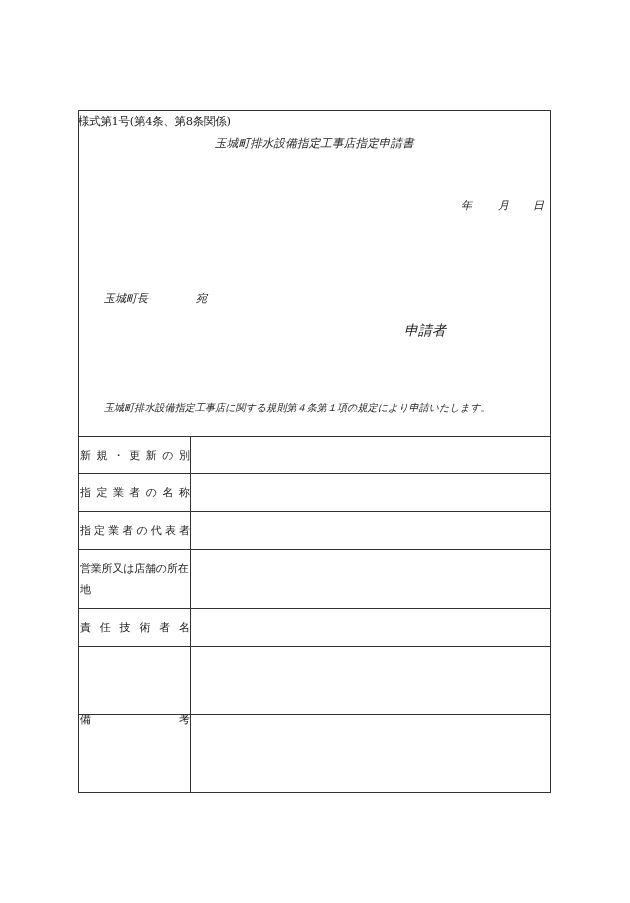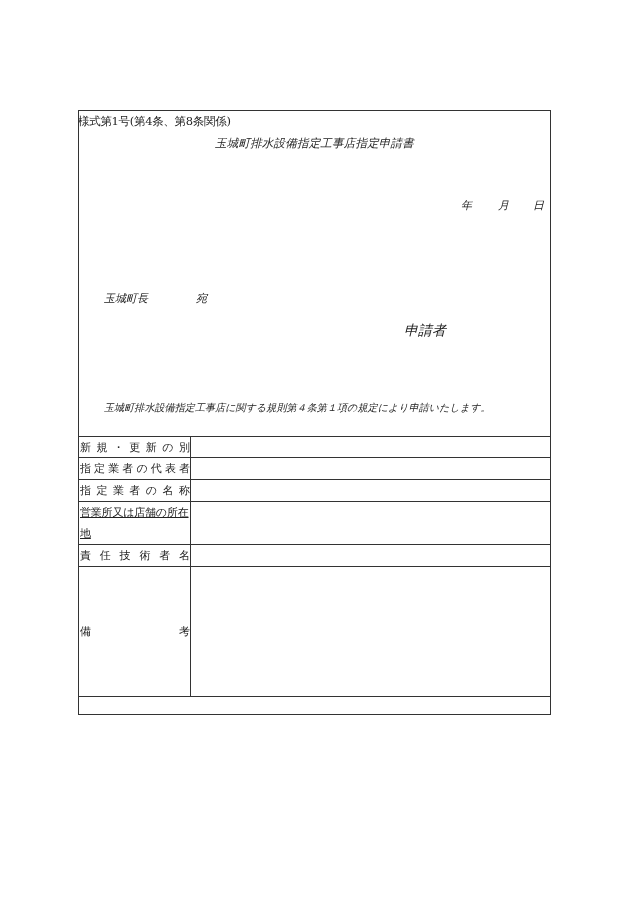--- a/index.html
+++ b/index.html
@@ -92,40 +92,39 @@
     table.fields {
       position: absolute;
       left: -1px;
       top: 325px;
       width: 473px;
       border-collapse: collapse;
       table-layout: fixed;
     }
     table.fields td {
       border: 1px solid #333333;
-      padding: 0;
+      padding: 8px;
       font-size: 11px;
       vertical-align: middle;
     }
     table.fields td.label {
       width: 110px;
       padding-left: 1px;
       padding-right: 0;
       text-align: justify;
       text-align-last: justify;
       white-space: nowrap;
       overflow: hidden;
     }
     table.fields td.label.wrap {
       white-space: normal;
       text-align: left;
       text-align-last: left;
       line-height: 21px;
       letter-spacing: -0.2px;
-      text-decoration: underline;
     }
     table.fields td.value {
       width: auto;
     }
     tr.r20 td { height: 20px; }
     tr.r42 td { height: 42px; }
     tr.r21 td { height: 21px; }
     tr.r129 td { height: 129px; }
   </style>
 </head>
@@ -152,25 +151,25 @@
     <div class="statement">玉城町排水設備指定工事店に関する規則第４条第１項の規定により申請いたします。</div>
   </div>
 
   <table class="fields">
     <tbody>
         <tr class="r20">
       <td class="label">新規・更新の別</td>
       <td class="value"></td>
     </tr>
     <tr class="r21">
-      <td class="label">指定業者の代表者</td>
+      <td class="label">指定業者の名称</td>
       <td class="value"></td>
     </tr>
     <tr class="r21">
-      <td class="label">指定業者の名称</td>
+      <td class="label">指定業者の代表者</td>
       <td class="value"></td>
     </tr>
     <tr class="r42">
       <td class="label wrap">営業所又は店舗の所在地</td>
       <td class="value"></td>
     </tr>
     <tr class="r21">
       <td class="label">責任技術者名</td>
       <td class="value"></td>
     </tr>

